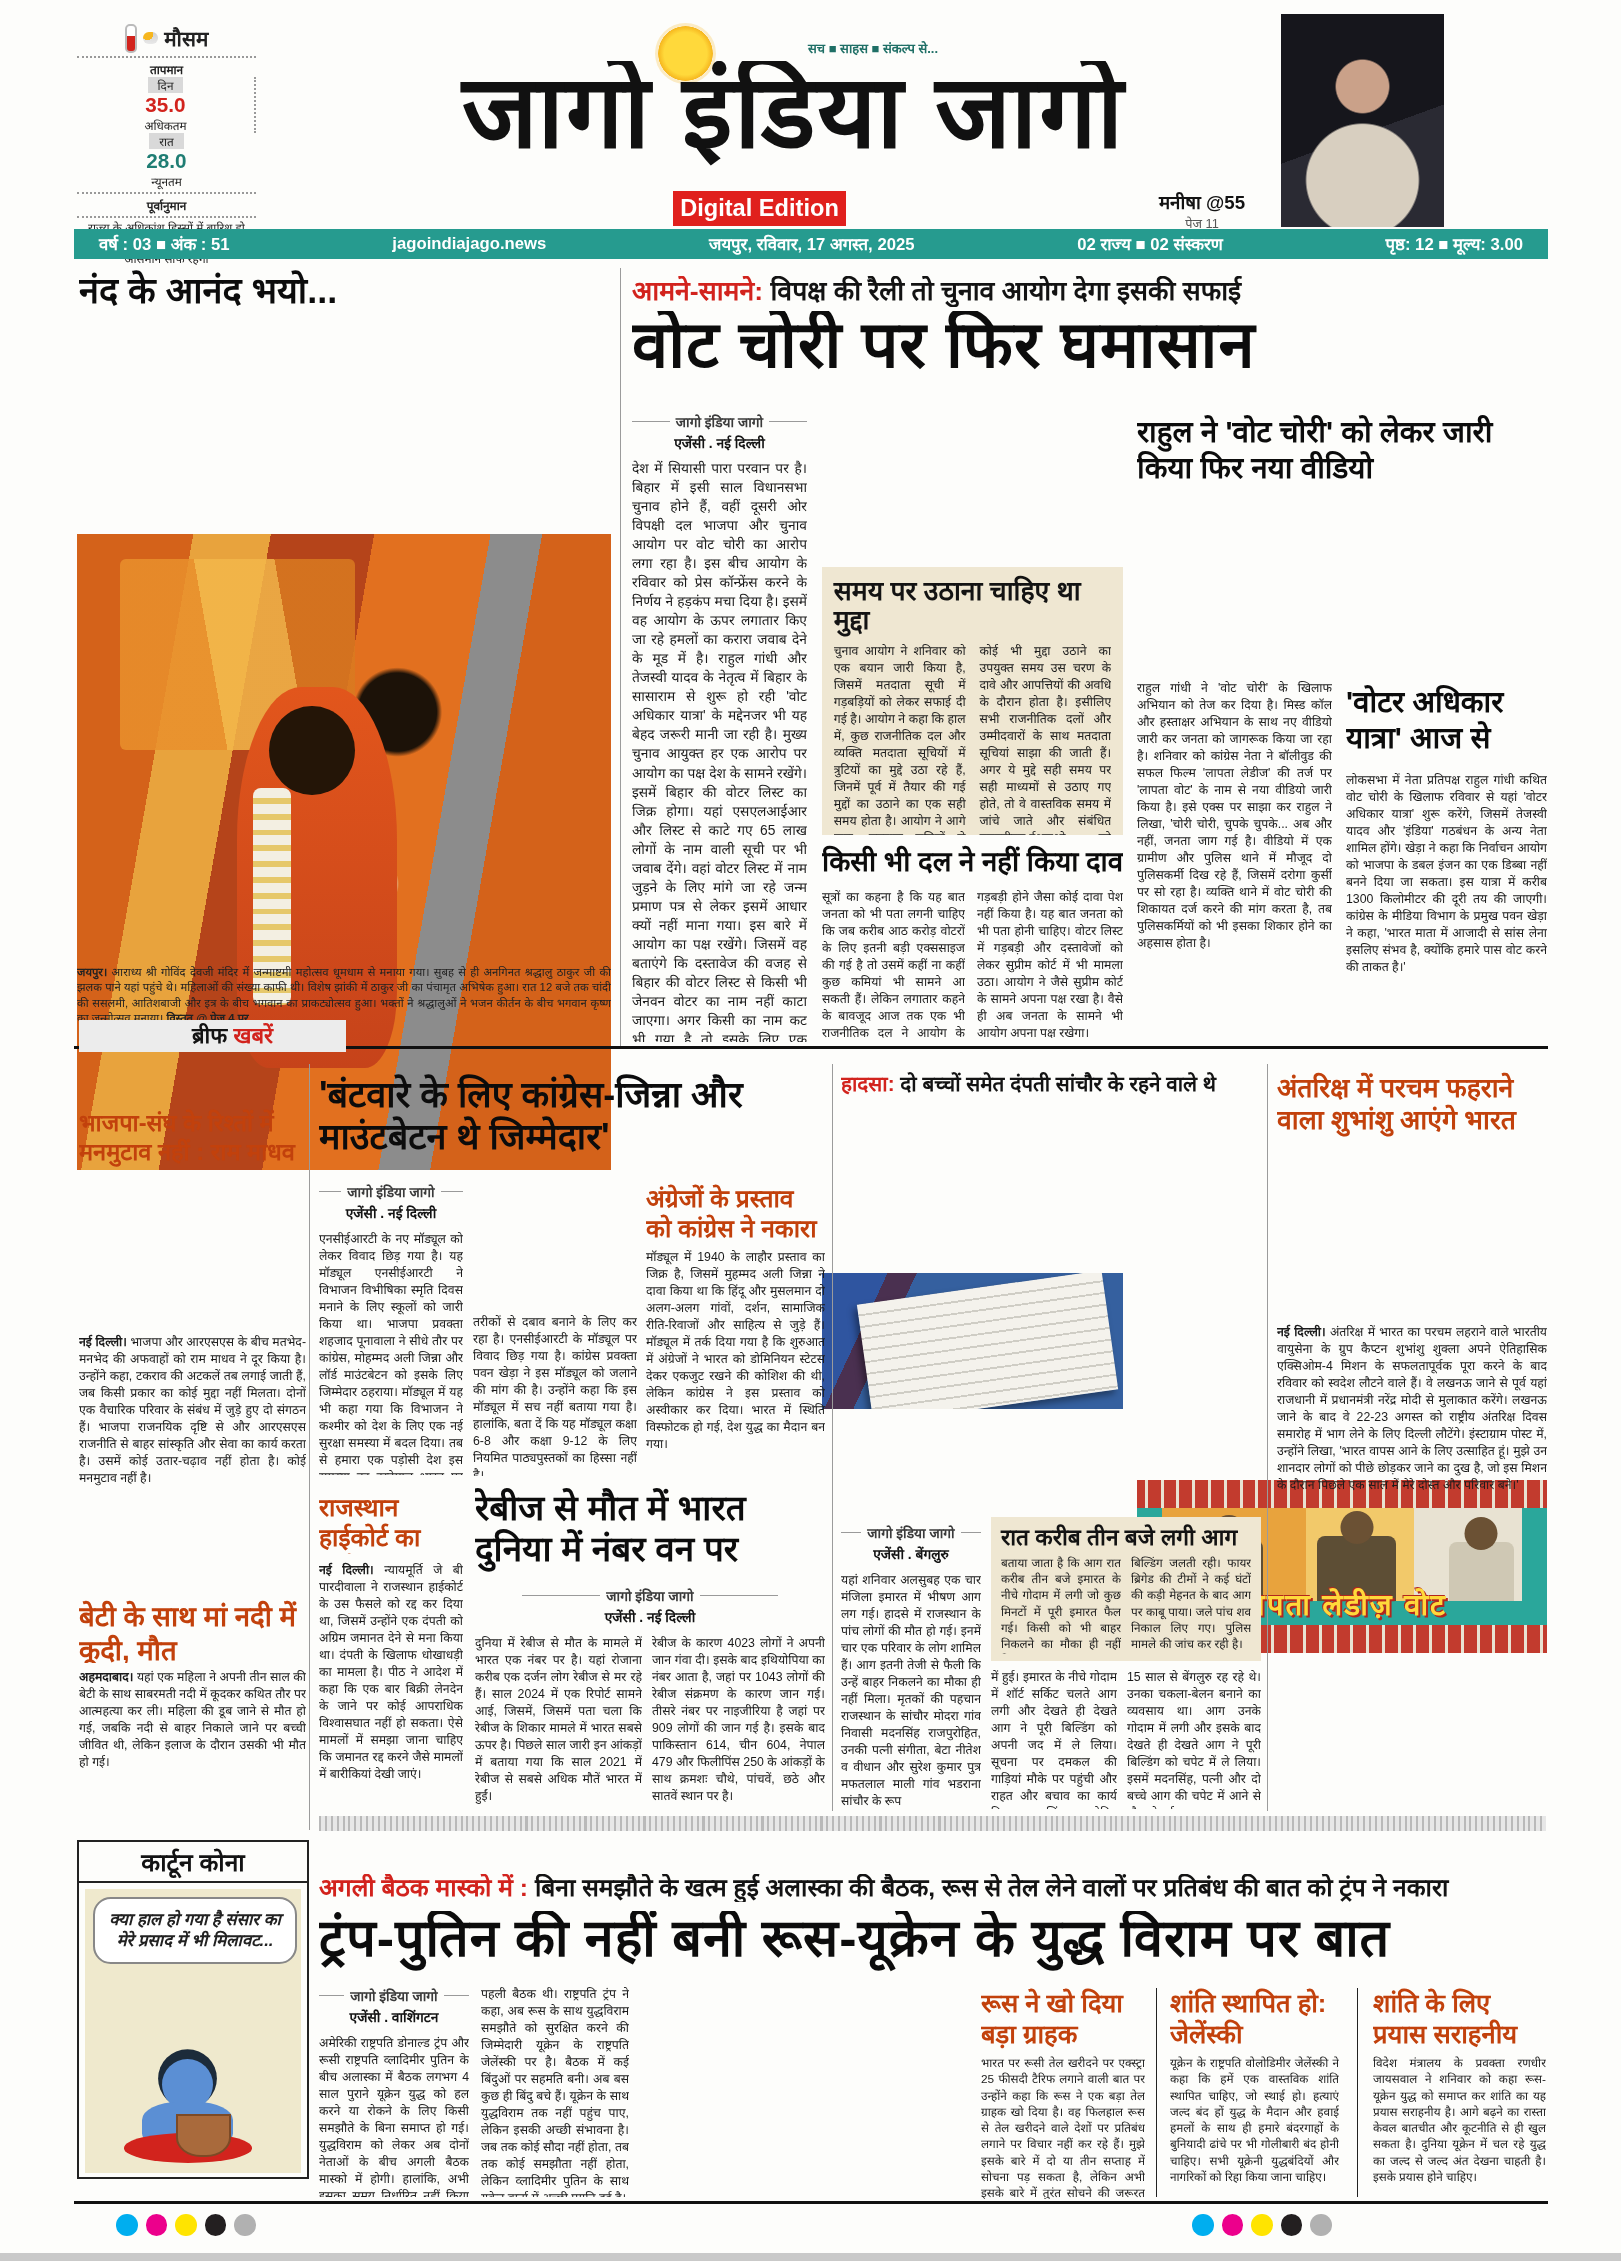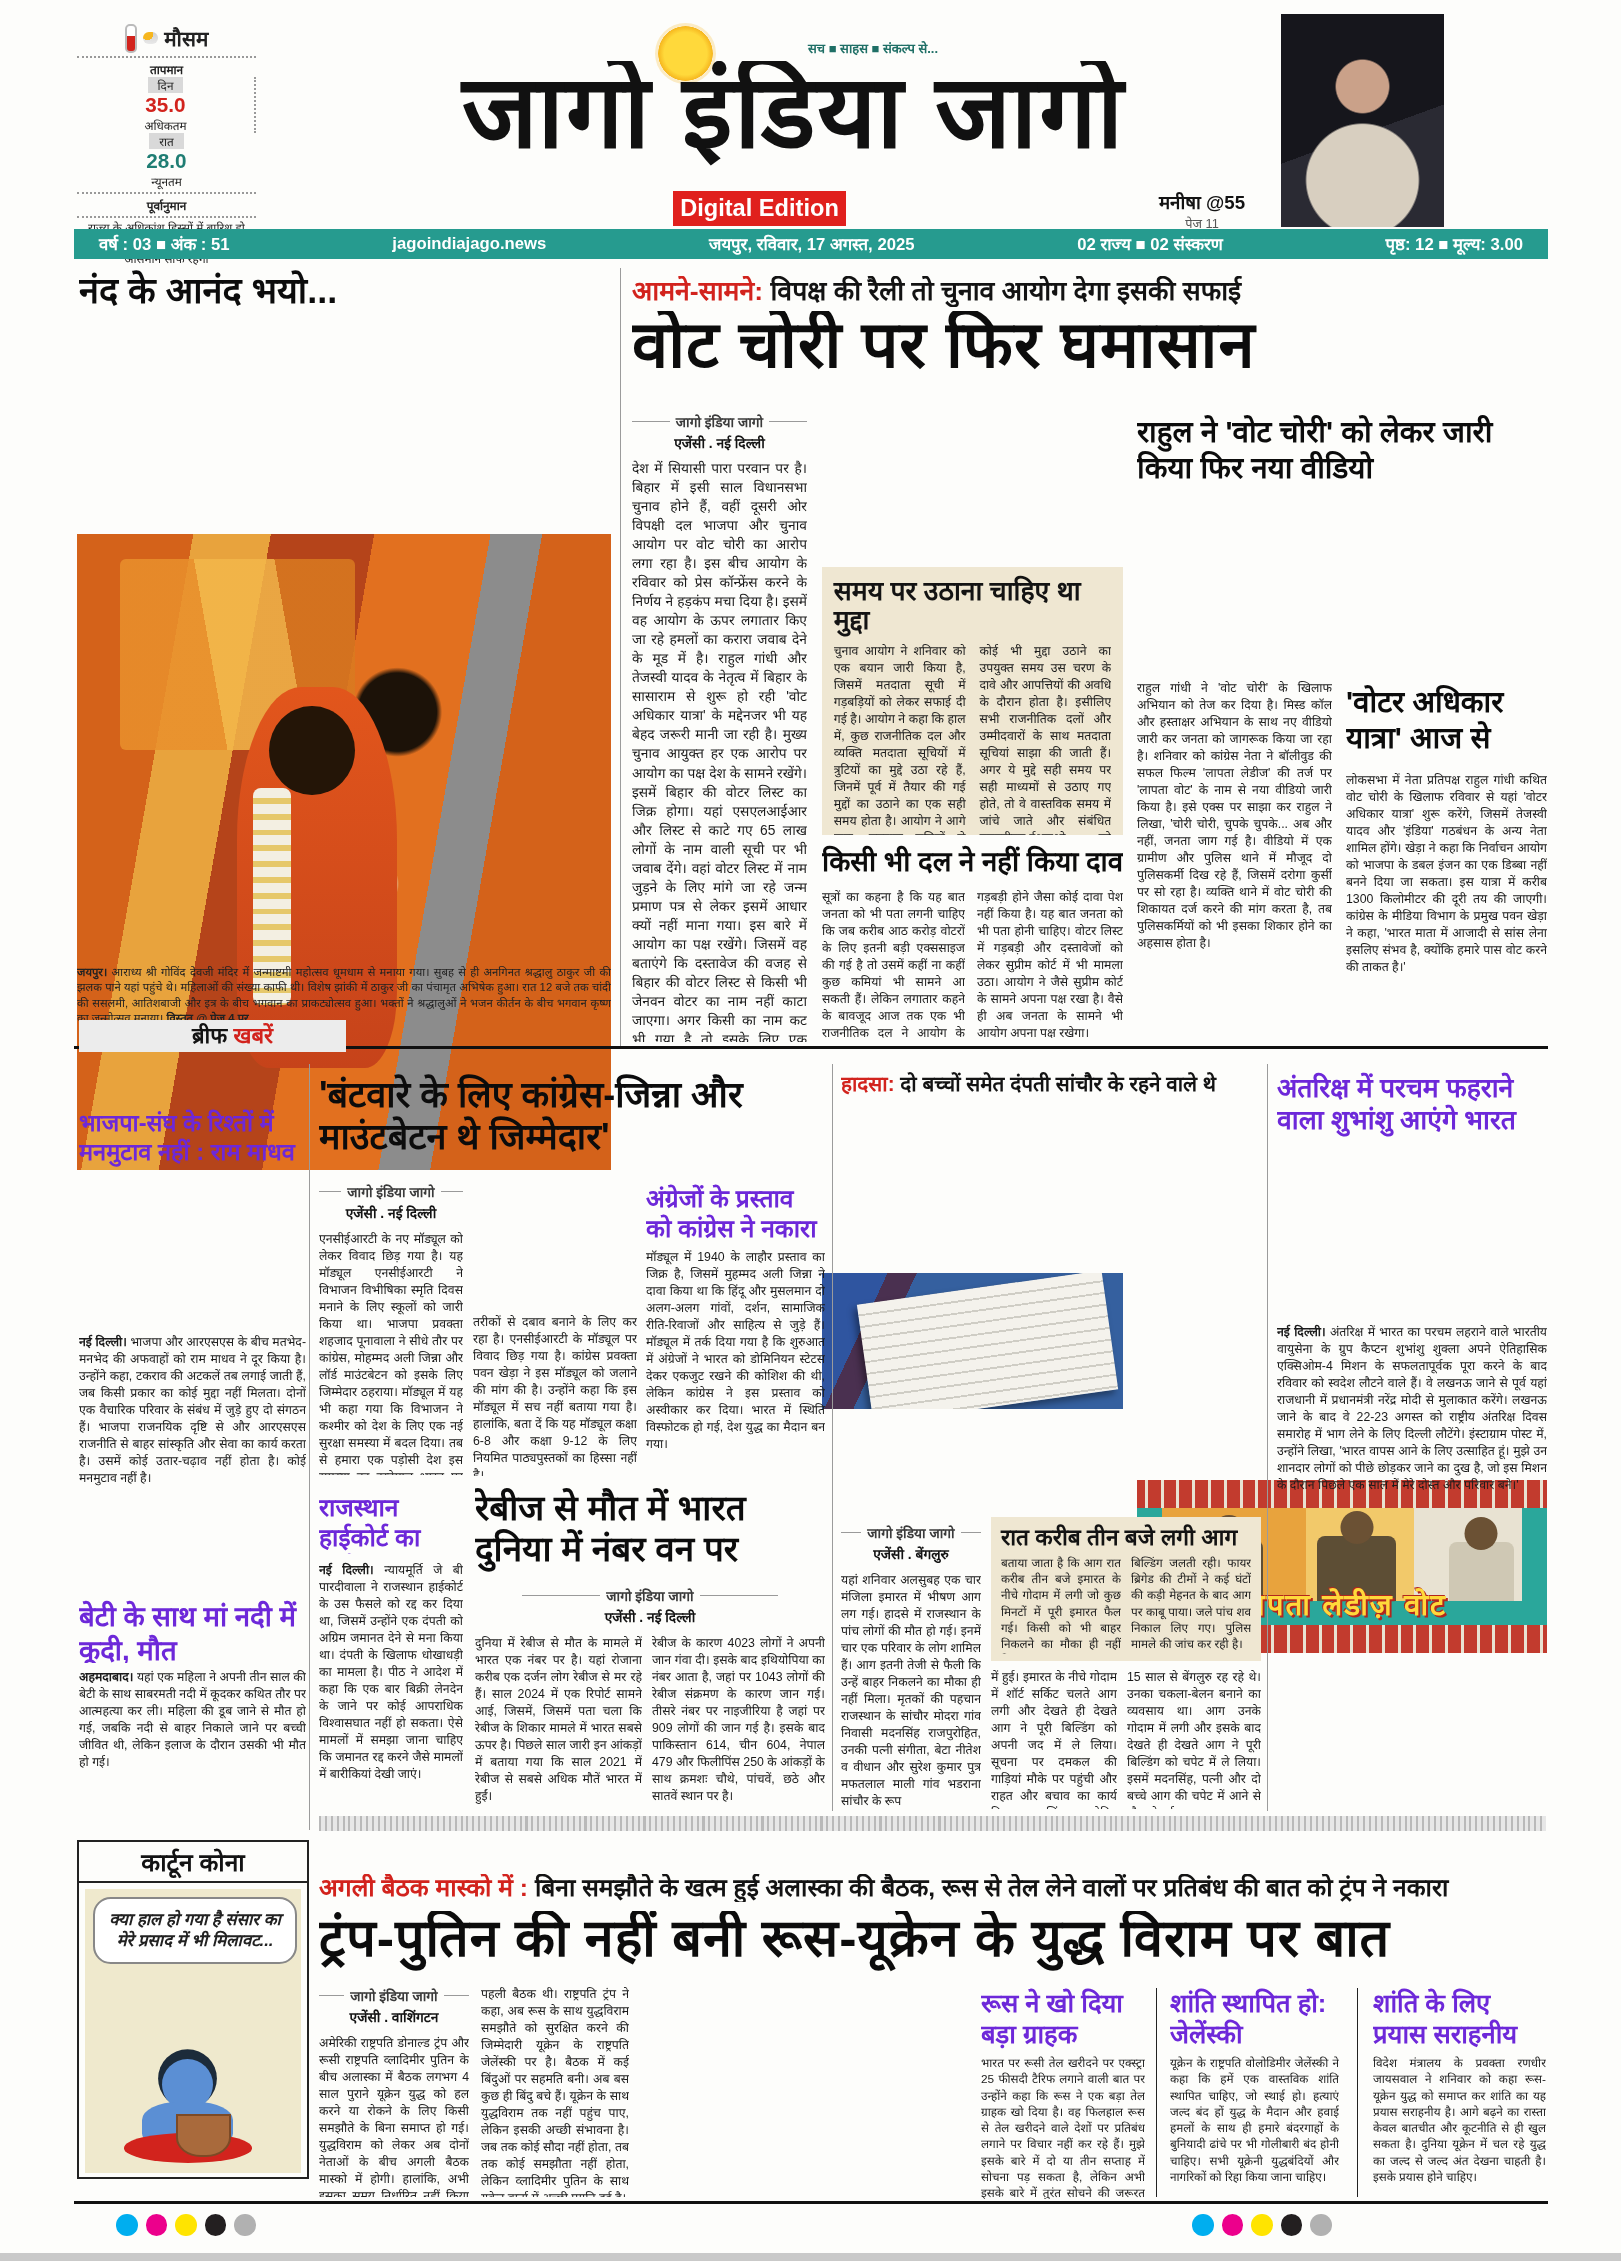--- a/index.html
+++ b/index.html
@@ -24,21 +24,21 @@
   
   .weather{font-size:11.8px;text-align:center;color:#222;}
   .weather .dots{border-top:2px dotted #999;margin:3px 0;}
   .wtemp{font-size:20.7px;font-weight:bold;}
   .wlabel{background:#d9d9d9;display:inline-block;padding:0 9.9px;font-size:11.8px;}
   
   .kicker{font-weight:bold;font-size:26.6px;line-height:1.15;white-space:nowrap;overflow:hidden;}
   .headline-xl{font-weight:bold;font-size:65px;line-height:1.05;letter-spacing:1px;color:#0c0c0c;white-space:nowrap;}
   .headline-lg{font-weight:bold;font-size:39px;line-height:1.18;color:#0c0c0c;}
   .headline-md{font-weight:bold;font-size:29.6px;line-height:1.2;color:#0c0c0c;}
-  .headline-sm{font-weight:bold;font-size:23.6px;line-height:1.22;color:#6d28d9;}
+  .headline-sm{font-weight:bold;font-size:23.6px;line-height:1.22;color:#c2410c;}
   
   .byline{text-align:center;overflow:hidden;}
   .byline .brandrow{display:flex;align-items:center;gap:5.9px;}
   .byline .rule{flex:1;height:1px;background:#9a9a9a;}
   .byline .brand{font-weight:bold;font-size:13.8px;color:#3b3b3b;white-space:nowrap;}
   .byline .agency{font-weight:bold;font-size:13.8px;margin-top:2px;}
   .vline{background:#9b9b9b;width:1px;}
   .hline{background:#111;}
   .boxy{background:#efe7d2;padding:9.9px 11.8px;box-sizing:border-box;overflow:hidden;}
   .boxy .btitle{font-weight:bold;font-size:26.6px;line-height:1.1;margin-bottom:7.9px;}

